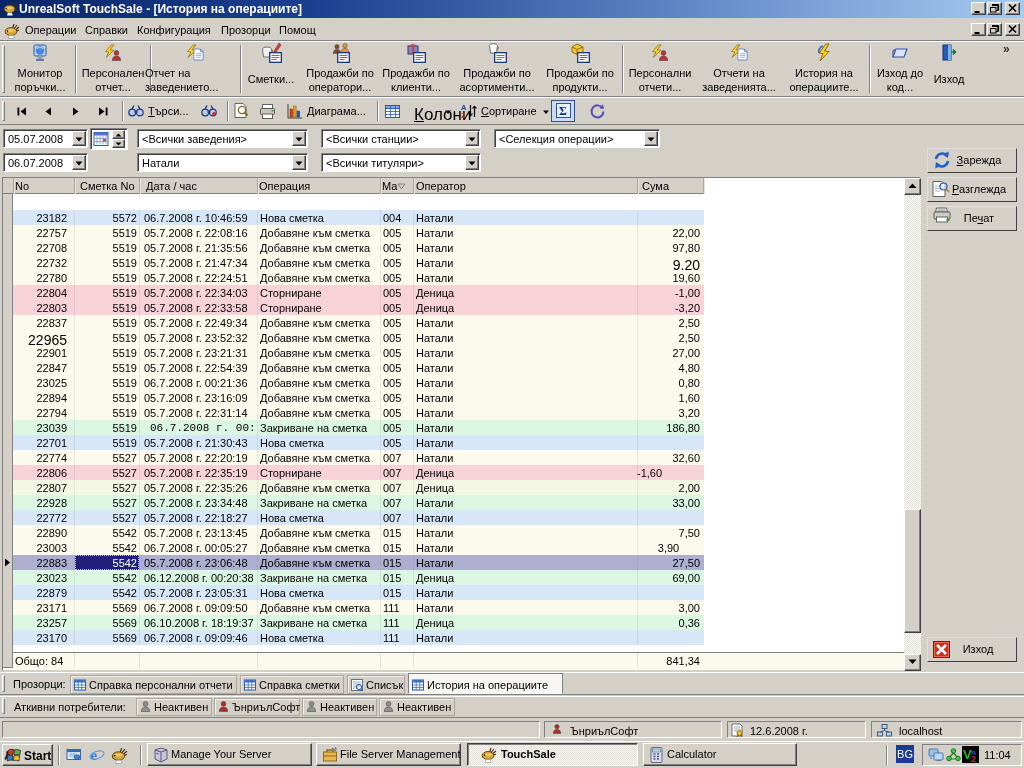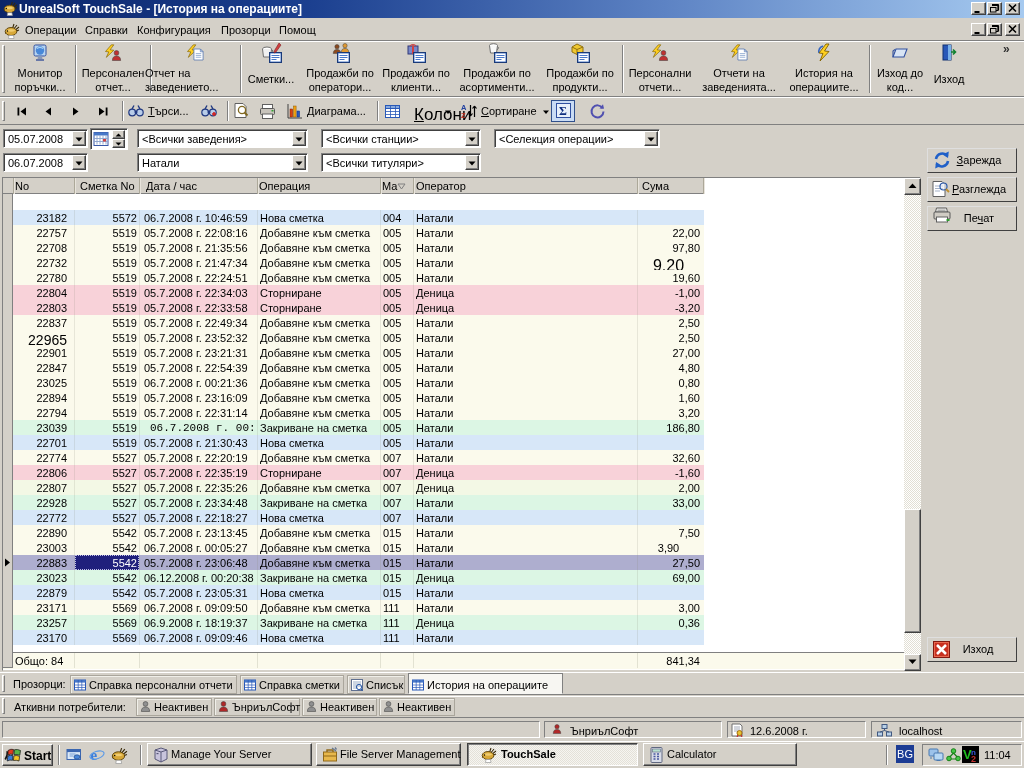--- a/index.html
+++ b/index.html
@@ -436,21 +436,21 @@
 <div class="abs" style="left:257px;top:255px;width:1px;height:15px;background:rgba(128,128,110,0.16);"></div>
 <div class="abs" style="left:380px;top:255px;width:1px;height:15px;background:rgba(128,128,110,0.16);"></div>
 <div class="abs" style="left:413px;top:255px;width:1px;height:15px;background:rgba(128,128,110,0.16);"></div>
 <div class="abs" style="left:637px;top:255px;width:1px;height:15px;background:rgba(128,128,110,0.16);"></div>
 <div class="cell" style="left:15px;top:257px;width:52px;text-align:right;font-size:11px;">22732</div>
 <div class="cell" style="left:77px;top:257px;width:60px;text-align:right;font-size:11px;">5519</div>
 <div class="cell" style="left:144px;top:257px;width:112px;font-size:11px;">05.7.2008 г. 21:47:34</div>
 <div class="cell" style="left:260px;top:257px;width:118px;font-size:11px;">Добавяне към сметка</div>
 <div class="cell" style="left:383px;top:257px;width:28px;font-size:11px;">005</div>
 <div class="cell" style="left:416px;top:257px;width:120px;font-size:11px;">Натали</div>
-<div class="cell" style="left:637px;top:257px;width:63px;text-align:center;font-size:16px;">9,20</div>
+<div class="cell" style="left:637px;top:257px;width:63px;text-align:right;font-size:14px;">9,20</div>
 <div class="abs" style="left:13px;top:270px;width:691px;height:15px;background:#fbfaec;"></div>
 <div class="abs" style="left:74px;top:270px;width:1px;height:15px;background:rgba(128,128,110,0.16);"></div>
 <div class="abs" style="left:139px;top:270px;width:1px;height:15px;background:rgba(128,128,110,0.16);"></div>
 <div class="abs" style="left:257px;top:270px;width:1px;height:15px;background:rgba(128,128,110,0.16);"></div>
 <div class="abs" style="left:380px;top:270px;width:1px;height:15px;background:rgba(128,128,110,0.16);"></div>
 <div class="abs" style="left:413px;top:270px;width:1px;height:15px;background:rgba(128,128,110,0.16);"></div>
 <div class="abs" style="left:637px;top:270px;width:1px;height:15px;background:rgba(128,128,110,0.16);"></div>
 <div class="cell" style="left:15px;top:272px;width:52px;text-align:right;font-size:11px;">22780</div>
 <div class="cell" style="left:77px;top:272px;width:60px;text-align:right;font-size:11px;">5519</div>
 <div class="cell" style="left:144px;top:272px;width:112px;font-size:11px;">05.7.2008 г. 22:24:51</div>
@@ -632,21 +632,21 @@
 <div class="abs" style="left:257px;top:465px;width:1px;height:15px;background:rgba(128,128,110,0.16);"></div>
 <div class="abs" style="left:380px;top:465px;width:1px;height:15px;background:rgba(128,128,110,0.16);"></div>
 <div class="abs" style="left:413px;top:465px;width:1px;height:15px;background:rgba(128,128,110,0.16);"></div>
 <div class="abs" style="left:637px;top:465px;width:1px;height:15px;background:rgba(128,128,110,0.16);"></div>
 <div class="cell" style="left:15px;top:467px;width:52px;text-align:right;font-size:11px;">22806</div>
 <div class="cell" style="left:77px;top:467px;width:60px;text-align:right;font-size:11px;">5527</div>
 <div class="cell" style="left:144px;top:467px;width:112px;font-size:11px;">05.7.2008 г. 22:35:19</div>
 <div class="cell" style="left:260px;top:467px;width:118px;font-size:11px;">Сторниране</div>
 <div class="cell" style="left:383px;top:467px;width:28px;font-size:11px;">007</div>
 <div class="cell" style="left:416px;top:467px;width:120px;font-size:11px;">Деница</div>
-<div class="cell" style="left:637px;top:467px;width:63px;text-align:right;font-size:11px;">-1,60</div>
+<div class="cell" style="left:637px;top:467px;width:53px;text-align:left;font-size:11px;">-1,60</div>
 <div class="abs" style="left:13px;top:480px;width:691px;height:15px;background:#f3f8e5;"></div>
 <div class="abs" style="left:74px;top:480px;width:1px;height:15px;background:rgba(128,128,110,0.16);"></div>
 <div class="abs" style="left:139px;top:480px;width:1px;height:15px;background:rgba(128,128,110,0.16);"></div>
 <div class="abs" style="left:257px;top:480px;width:1px;height:15px;background:rgba(128,128,110,0.16);"></div>
 <div class="abs" style="left:380px;top:480px;width:1px;height:15px;background:rgba(128,128,110,0.16);"></div>
 <div class="abs" style="left:413px;top:480px;width:1px;height:15px;background:rgba(128,128,110,0.16);"></div>
 <div class="abs" style="left:637px;top:480px;width:1px;height:15px;background:rgba(128,128,110,0.16);"></div>
 <div class="cell" style="left:15px;top:482px;width:52px;text-align:right;font-size:11px;">22807</div>
 <div class="cell" style="left:77px;top:482px;width:60px;text-align:right;font-size:11px;">5527</div>
 <div class="cell" style="left:144px;top:482px;width:112px;font-size:11px;">05.7.2008 г. 22:35:26</div>
@@ -772,21 +772,21 @@
 <div class="cell" style="left:637px;top:602px;width:63px;text-align:right;font-size:11px;">3,00</div>
 <div class="abs" style="left:13px;top:615px;width:691px;height:15px;background:#dcf6e4;"></div>
 <div class="abs" style="left:74px;top:615px;width:1px;height:15px;background:rgba(128,128,110,0.16);"></div>
 <div class="abs" style="left:139px;top:615px;width:1px;height:15px;background:rgba(128,128,110,0.16);"></div>
 <div class="abs" style="left:257px;top:615px;width:1px;height:15px;background:rgba(128,128,110,0.16);"></div>
 <div class="abs" style="left:380px;top:615px;width:1px;height:15px;background:rgba(128,128,110,0.16);"></div>
 <div class="abs" style="left:413px;top:615px;width:1px;height:15px;background:rgba(128,128,110,0.16);"></div>
 <div class="abs" style="left:637px;top:615px;width:1px;height:15px;background:rgba(128,128,110,0.16);"></div>
 <div class="cell" style="left:15px;top:617px;width:52px;text-align:right;font-size:11px;">23257</div>
 <div class="cell" style="left:77px;top:617px;width:60px;text-align:right;font-size:11px;">5569</div>
-<div class="cell" style="left:144px;top:617px;width:112px;font-size:11px;">06.9.2008 г. 18:19:37</div>
+<div class="cell" style="left:144px;top:617px;width:112px;font-size:11px;">06.10.2008 г. 18:19:37</div>
 <div class="cell" style="left:260px;top:617px;width:118px;font-size:11px;">Закриване на сметка</div>
 <div class="cell" style="left:383px;top:617px;width:28px;font-size:11px;">111</div>
 <div class="cell" style="left:416px;top:617px;width:120px;font-size:11px;">Деница</div>
 <div class="cell" style="left:637px;top:617px;width:63px;text-align:right;font-size:11px;">0,36</div>
 <div class="abs" style="left:13px;top:630px;width:691px;height:15px;background:#d7e7f8;"></div>
 <div class="abs" style="left:74px;top:630px;width:1px;height:15px;background:rgba(128,128,110,0.16);"></div>
 <div class="abs" style="left:139px;top:630px;width:1px;height:15px;background:rgba(128,128,110,0.16);"></div>
 <div class="abs" style="left:257px;top:630px;width:1px;height:15px;background:rgba(128,128,110,0.16);"></div>
 <div class="abs" style="left:380px;top:630px;width:1px;height:15px;background:rgba(128,128,110,0.16);"></div>
 <div class="abs" style="left:413px;top:630px;width:1px;height:15px;background:rgba(128,128,110,0.16);"></div>

